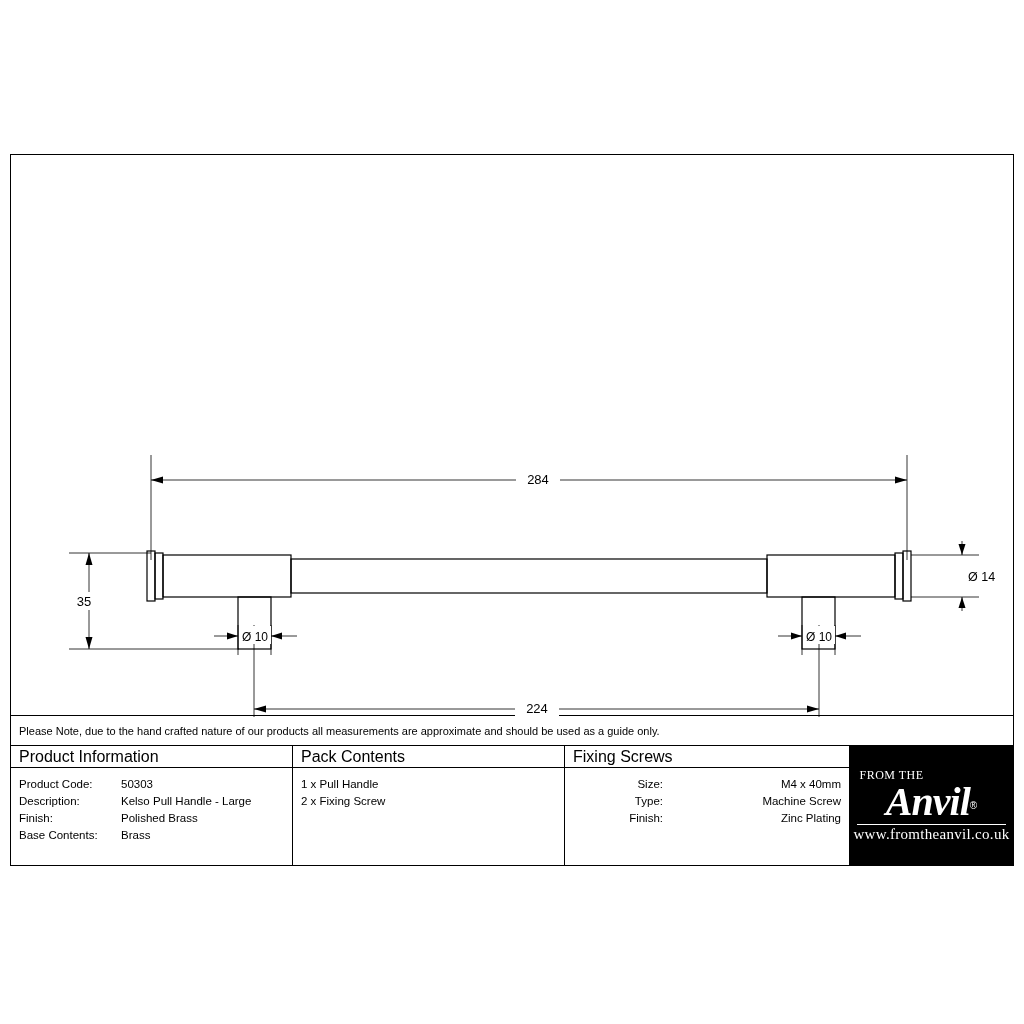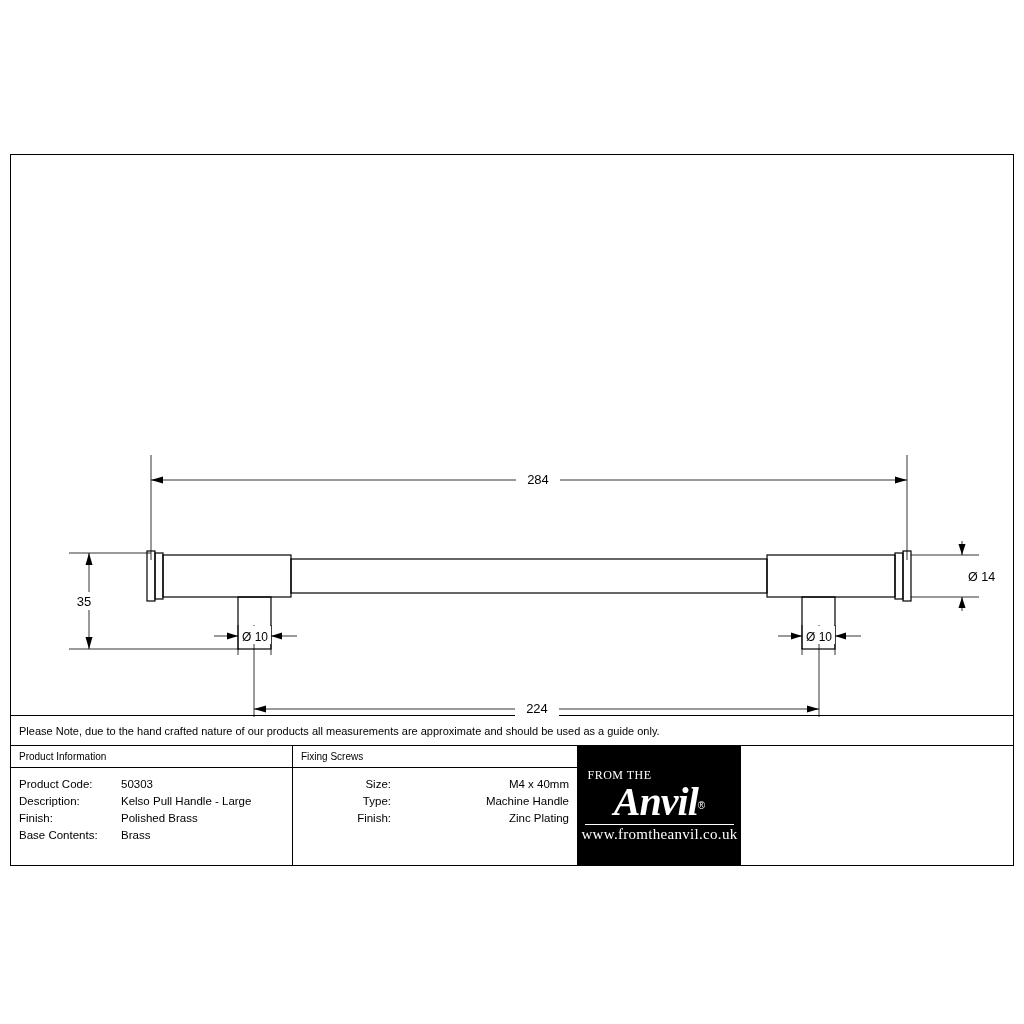--- a/index.html
+++ b/index.html
@@ -80,21 +80,21 @@
   .col-screws  { width: 285px; text-align: right; }
   .col-logo    { width: 163px; }
 
   .col-header {
     height: 22px;
     border-bottom: 1px solid #000;
     box-sizing: border-box;
     display: flex;
     align-items: center;
     padding-left: 8px;
-    font-size: 10px;
+    font-size: 16px;
   }
   .col-body {
     padding: 8px 8px 0 8px;
     font-size: 11.5px;
   }
   .kv-row {
     display: flex;
     line-height: 17px;
     gap: 16px;
   }
@@ -253,33 +253,42 @@
           <span class="kv-key">Finish:</span>
           <span class="kv-val">Polished Brass</span>
         </div>
         <div class="kv-row">
           <span class="kv-key">Base Contents:</span>
           <span class="kv-val">Brass</span>
         </div>
       </div>
     </div>
 
+    <div class="info-col col-pack">
+      <div class="col-header">
+        <span>Pack Contents</span>
+      </div>
+      <div class="col-body">
+        <div class="plain-row">1 x Pull Handle</div>
+        <div class="plain-row">2 x Fixing Screw</div>
+      </div>
+    </div>
 
     <div class="info-col col-screws">
       <div class="col-header">
         <span>Fixing Screws</span>
       </div>
       <div class="col-body">
         <div class="kv-row">
           <span class="kv-key-sm">Size:</span>
           <span class="kv-val">M4 x 40mm</span>
         </div>
         <div class="kv-row">
           <span class="kv-key-sm">Type:</span>
-          <span class="kv-val">Machine Handle</span>
+          <span class="kv-val">Machine Screw</span>
         </div>
         <div class="kv-row">
           <span class="kv-key-sm">Finish:</span>
           <span class="kv-val">Zinc Plating</span>
         </div>
       </div>
     </div>
 
     <div class="info-col col-logo">
       <div id="logo-box">

